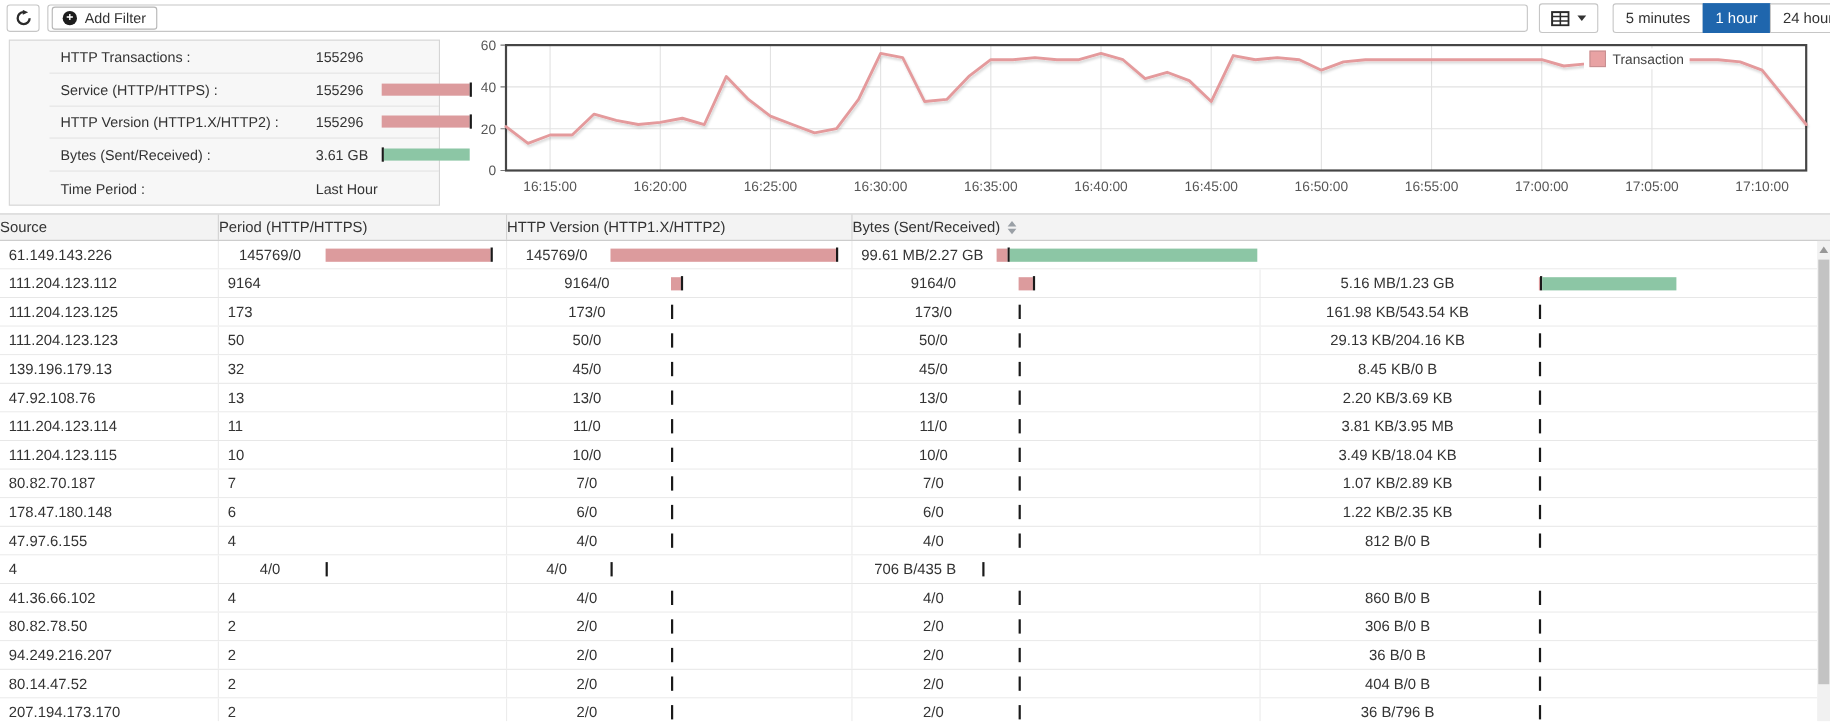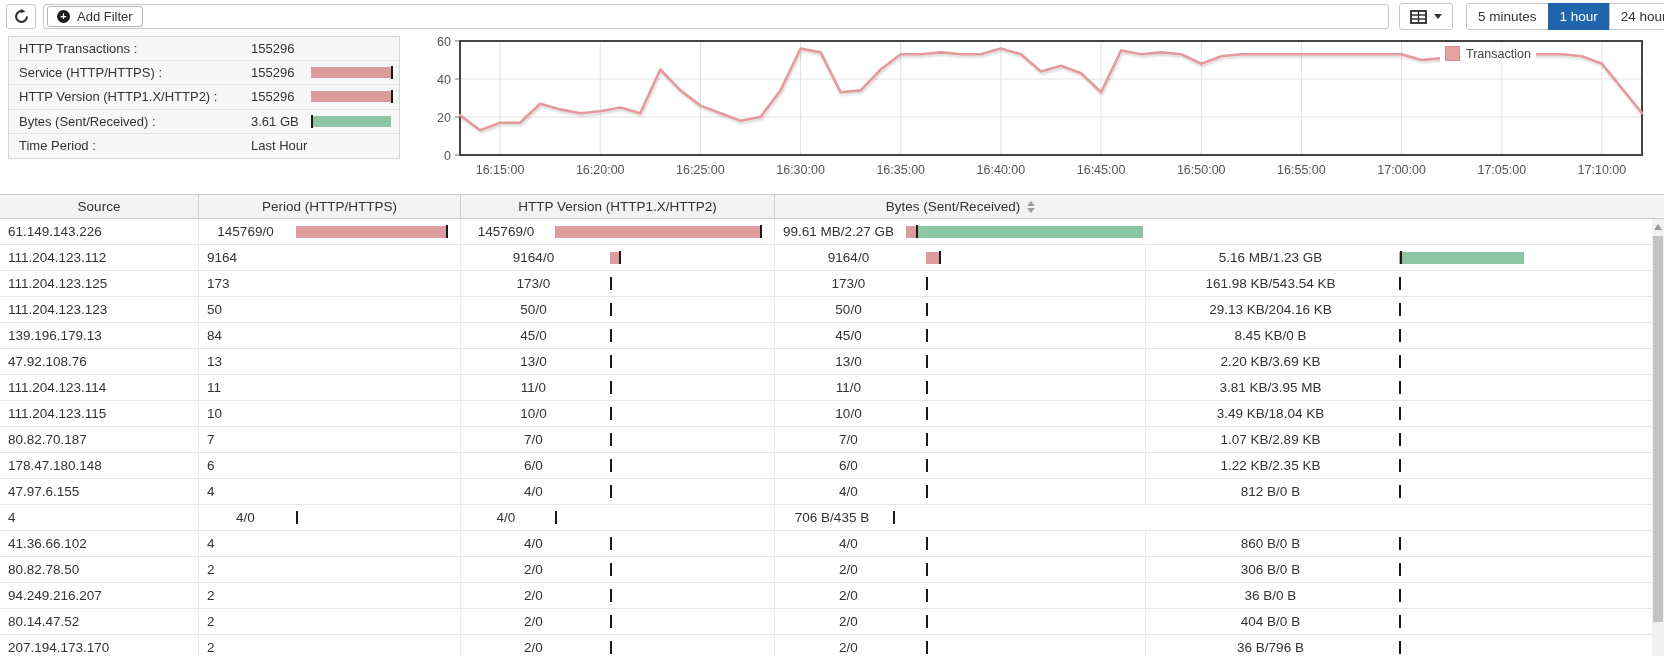--- a/index.html
+++ b/index.html
@@ -14,39 +14,39 @@
   .plus{width:13px;height:13px;border-radius:50%;background:#1c1c1c;color:#fff;font-size:11px;line-height:13px;text-align:center;font-weight:bold;flex:0 0 13px;}
   .view-btn{width:54px;height:27px;border:1px solid #c6c6c6;background:#fff;border-radius:3px;display:flex;align-items:center;justify-content:center;gap:7px;cursor:pointer;margin-left:10px;flex:0 0 auto;}
   .caret{width:0;height:0;border-left:4px solid transparent;border-right:4px solid transparent;border-top:5px solid #333;}
   .segmented{display:flex;height:27px;margin-left:13px;flex:0 0 auto;}
   .seg{border:1px solid #c6c6c6;background:#fff;font-size:13.5px;padding:0 11px;margin-left:-1px;cursor:pointer;color:#333;font-family:inherit;}
   .seg:first-child{border-radius:3px 0 0 3px;margin-left:0;}
   .seg:last-child{border-radius:0 3px 3px 0;}
   .seg.selected{background:#1f66ad;border-color:#1f66ad;color:#fff;}
 
   
-  .summary{position:absolute;left:8px;top:36px;width:392px;height:123px;background:#f7f7f7;border:1px solid #d5d5d5;box-sizing:border-box;font-size:13px;}
+  .summary{position:absolute;left:8px;top:36px;width:392px;height:151px;background:#f7f7f7;border:1px solid #d5d5d5;box-sizing:border-box;font-size:13px;padding-left:36px;}
   .srow{height:20%;display:flex;align-items:center;border-bottom:1px solid #e3e3e3;padding:0 10px;box-sizing:border-box;}
   .srow:last-child{border-bottom:none;}
   .slabel{width:232px;flex:0 0 232px;}
   .svalue{width:60px;flex:0 0 60px;}
   .sbars{display:flex;align-items:center;flex:1;}
   .bar{height:11px;}
   .bar.red{background:#dc9b9d;}
   .bar.green{background:#8cc6a5;}
   .tk{width:2px;height:13px;background:#1a1a1a;flex:0 0 2px;}
 
   
   .chart{position:absolute;left:428px;top:33px;width:1236px;height:152px;}
   .legend{position:absolute;left:1012px;top:11px;background:#fff;display:flex;align-items:center;gap:6px;font-size:12.5px;color:#444;padding:2px 5px;}
   .legend-swatch{width:13px;height:13px;background:#e8a2a3;border:1px solid #c88f91;display:inline-block;}
 
   
   .thead{position:absolute;left:0;top:194px;width:1664px;height:25px;display:grid;grid-template-columns:199px 262px 314px 371px 1fr;background:#f3f3f3;border-top:1px solid #cfcfcf;border-bottom:1px solid #c9c9c9;box-sizing:border-box;font-size:13.5px;color:#333;}
-  .hcell{display:flex;align-items:center;justify-content:center;border-right:1px solid #d2d2d2;gap:7px;cursor:pointer;}
+  .hcell{display:flex;align-items:center;border-right:1px solid #d2d2d2;gap:7px;cursor:pointer;}
   .hcell:last-child{border-right:none;}
   .sort{display:inline-flex;flex-direction:column;gap:2px;}
   .sort i{display:block;width:0;height:0;border-left:4px solid transparent;border-right:4px solid transparent;}
   .sort .up{border-bottom:5px solid #9aa0a6;}
   .sort .down{border-top:5px solid #9aa0a6;}
   .sort.active .up{border-bottom-color:#2e75b9;}
   .sort.active .down{border-top-color:#2e75b9;}
 
   .tbody{position:absolute;left:0;top:219px;width:1652px;height:437px;overflow:hidden;font-size:13.5px;}
   .trow{display:grid;grid-template-columns:199px 262px 314px 371px 1fr;height:25px;border-bottom:1px solid #e7e7e7;cursor:pointer;background:#fff;}
@@ -320,21 +320,21 @@
             <span class="tk"></span>
             <span class="bar green" style="width: 0px;"></span>
           </span>
         </div>
       </div>
       <div class="trow">
         <div class="cell">
           <span>139.196.179.13</span>
         </div>
         <div class="cell">
-          <span>84</span>
+          <span>32</span>
         </div>
         <div class="cell">
           <span class="val">45/0</span>
           <span class="bars" style="width: 156px;">
             <span class="bar red" style="width: 0px;"></span>
             <span class="tk"></span>
           </span>
         </div>
         <div class="cell">
           <span class="val">45/0</span>

